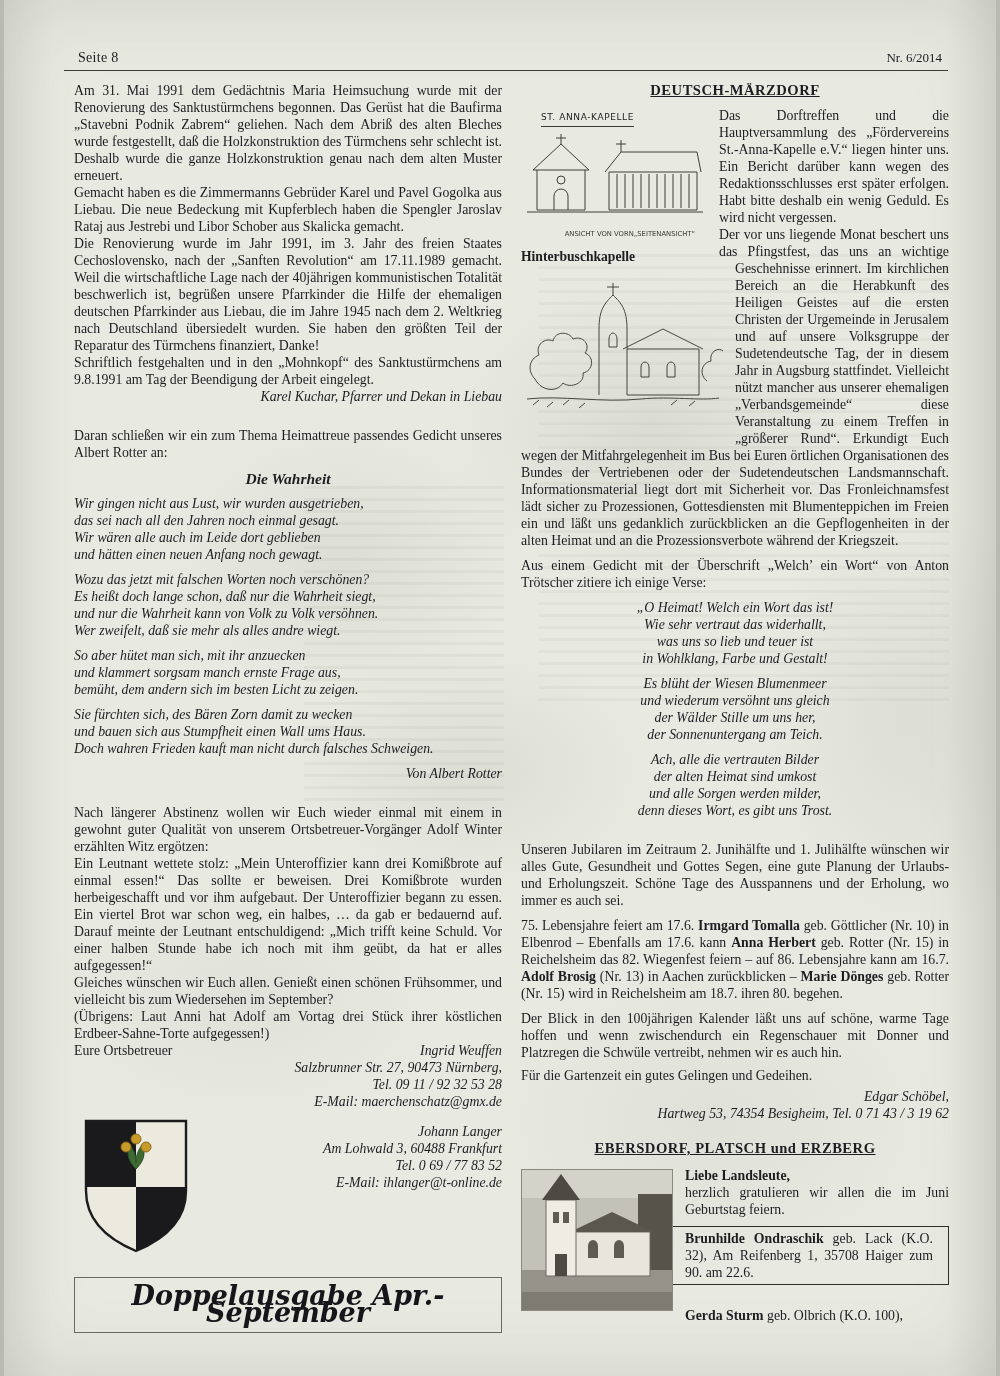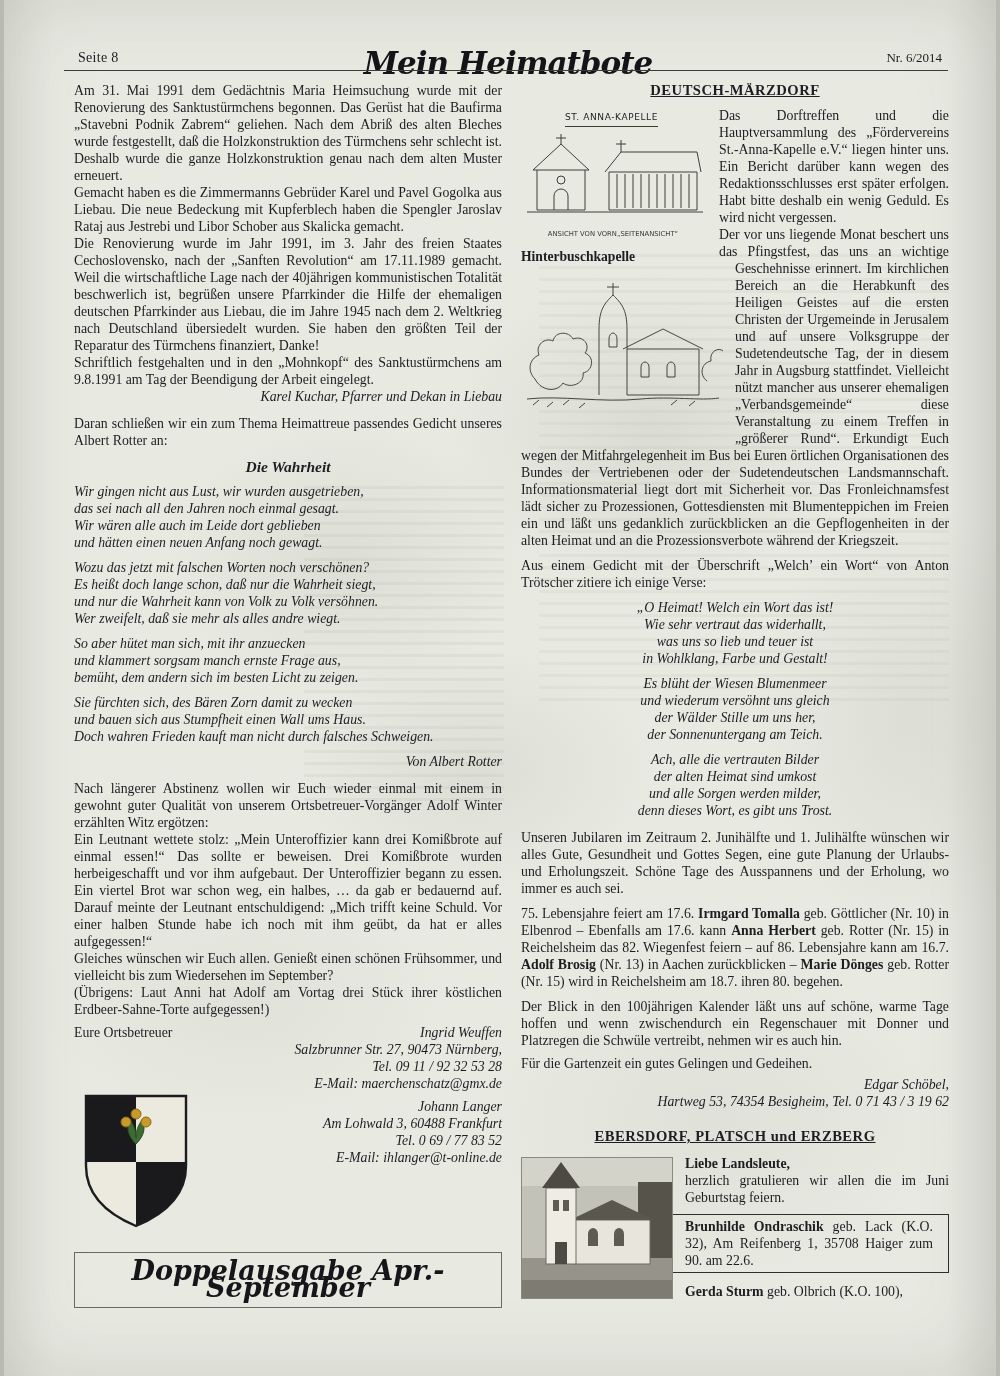--- a/index.html
+++ b/index.html
@@ -37,64 +37,63 @@
 
   .col{position:absolute;top:82px;}
   .col-left{left:70px;width:428px;}
   .col-right{left:517px;width:428px;}
 
   p{margin:0;}
   .just{text-align:justify;}
   .it{font-style:italic;}
   .b{font-weight:bold;}
   .right{text-align:right;}.mt6{margin-top:6px;}.mt8{margin-top:8px;}
-  .mt10{margin-top:10px;}.mt16{margin-top:16px;}
+  .mt10{margin-top:22px;}.mt16{margin-top:16px;}
 
   .poem-title{text-align:center;font-weight:bold;font-style:italic;font-size:15.5px;margin:9px 0 7px 0;}
   .stanza{font-style:italic;white-space:pre-line;margin:8px 0;}
   .verse{font-style:italic;white-space:pre-line;text-align:center;margin:8px 0;}
 
   .section-title{text-align:center;font-weight:bold;font-size:14.6px;letter-spacing:.5px;margin:0 0 8px 0;text-decoration:underline;}
 
   figure{margin:0;}
   .fig-chapel{float:left;width:188px;margin:2px 10px 4px 0;}
   .chap-label{font-size:9px;letter-spacing:.6px;border-bottom:1px solid #3c3b36;
-    width:max-content;margin:0 0 3px 44px;font-family:"DejaVu Sans",sans-serif;}
-  .chap-sub{display:flex;justify-content:center;font-size:6.8px;
+    width:max-content;margin:0 0 3px 20px;font-family:"DejaVu Sans",sans-serif;}
+  .chap-sub{display:flex;justify-content:flex-end;font-size:6.8px;
     font-family:"DejaVu Sans",sans-serif;color:#3a3934;padding:0 14px 0 10px;}
   .chap-caption{font-weight:bold;font-size:13.6px;margin-top:5px;}
   .fig-sketch{float:left;clear:left;width:204px;margin:6px 10px 6px 0;}
   .fig-photo{float:left;width:152px;margin:2px 12px 4px 0;}
   .fig-photo svg{display:block;border:1px solid #8b897e;}
   .clear{clear:both;}
 
-  .contact-row{display:flex;justify-content:space-between;align-items:flex-start;margin-top:6px;}
+  .contact-row{display:flex;justify-content:space-between;align-items:flex-start;}
   .caretakers-label{white-space:nowrap;}
   .contact{flex:1;text-align:right;font-style:italic;white-space:pre-line;}
-  .arms-row{display:flex;justify-content:flex-start;align-items:flex-start;margin-top:0;}
+  .arms-row{display:flex;justify-content:flex-start;align-items:flex-start;margin-top:7px;}
   .arms-row svg{margin-left:6px;}
   .arms-row .contact{margin-top:6px;}
 
   .double-box{margin-top:22px;border:1.5px solid #6a6a62;padding:9px 6px 11px 6px;text-align:center;
     font-family:"DejaVu Serif",serif;font-weight:bold;font-style:italic;font-size:27px;color:#15151a;}
 
   .ondraschik-box{border:1.4px solid #2f2e2a;padding:3px 15px;margin-top:8px;margin-left:44px;}
   .signature{text-align:right;font-style:italic;white-space:pre-line;margin-top:4px;}
 </style>
 </head>
 <body>
 
 <div class="page">
   <div class="texture"></div>
   <div class="bleed bleed-a"></div>
   <div class="bleed bleed-b"></div>
 
   <header class="masthead-row">
     <span class="page-num">Seite 8</span>
-    <h1 class="masthead">Mein Heimatbote</h1>
     <span class="issue">Nr. 6/2014</span>
   </header>
   <div class="rule"></div>
 
   <section class="col col-left">
     <p class="just">Am 31. Mai 1991 dem Gedächtnis Maria Heimsuchung wurde mit der Renovierung des Sanktustürmchens begonnen. Das Gerüst hat die Baufirma „Stavebni Podnik Zabrem“ geliehen. Nach dem Abriß des alten Bleches wurde festgestellt, daß die Holzkonstruktion des Türmchens sehr schlecht ist. Deshalb wurde die ganze Holzkonstruktion genau nach dem alten Muster erneuert.</p>
     <p class="just">Gemacht haben es die Zimmermanns Gebrüder Karel und Pavel Gogolka aus Liebau. Die neue Bedeckung mit Kupferblech haben die Spengler Jaroslav Rataj aus Jestrebi und Libor Schober aus Skalicka gemacht.</p>
     <p class="just">Die Renovierung wurde im Jahr 1991, im 3. Jahr des freien Staates Cechoslovensko, nach der „Sanften Revolution“ am 17.11.1989 gemacht. Weil die wirtschaftliche Lage nach der 40jährigen kommunistischen Totalität beschwerlich ist, begrüßen unsere Pfarrkinder die Hilfe der ehemaligen deutschen Pfarrkinder aus Liebau, die im Jahre 1945 nach dem 2. Weltkrieg nach Deutschland übersiedelt wurden. Sie haben den größten Teil der Reparatur des Türmchens finanziert, Danke!</p>
     <p class="just">Schriftlich festgehalten und in den „Mohnkopf“ des Sanktustürmchens am 9.8.1991 am Tag der Beendigung der Arbeit eingelegt.</p>
     <p class="right it">Karel Kuchar, Pfarrer und Dekan in Liebau</p>

